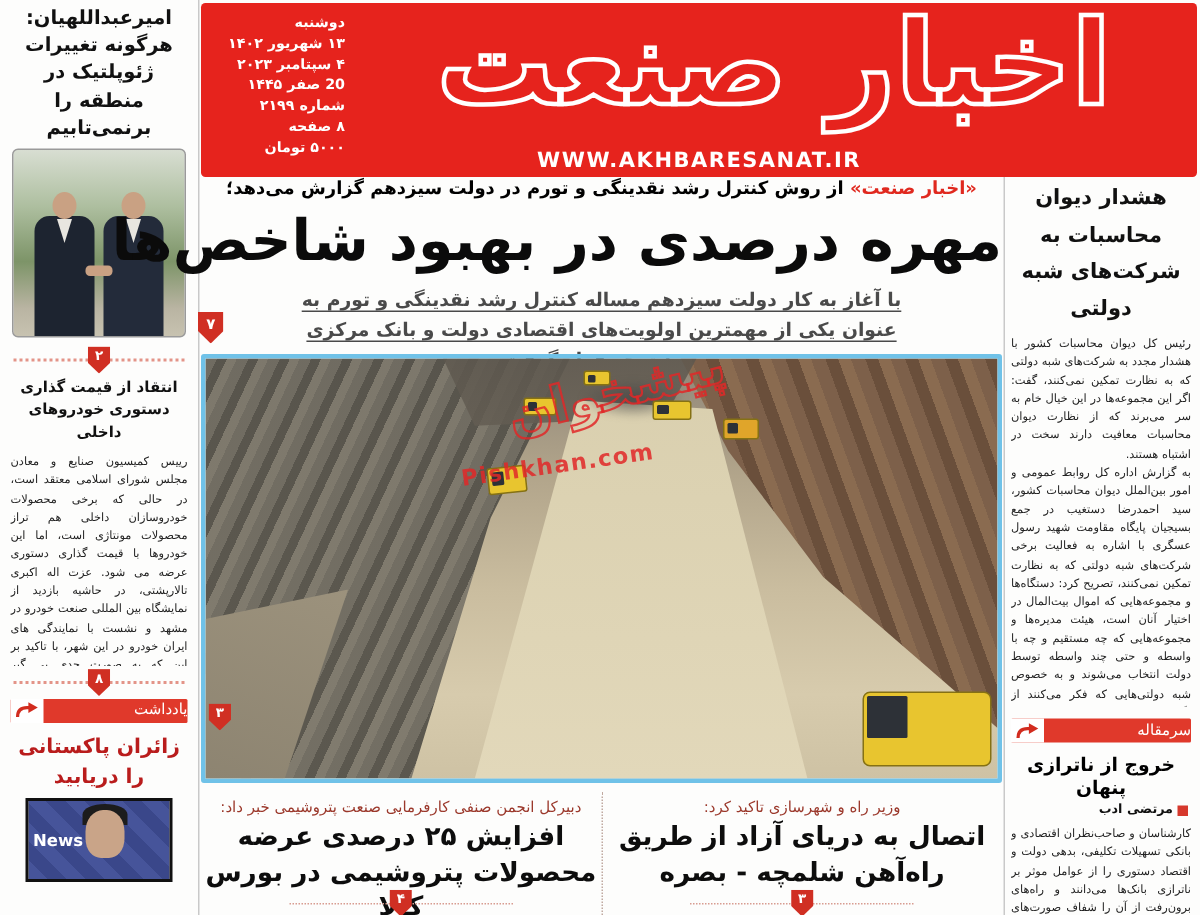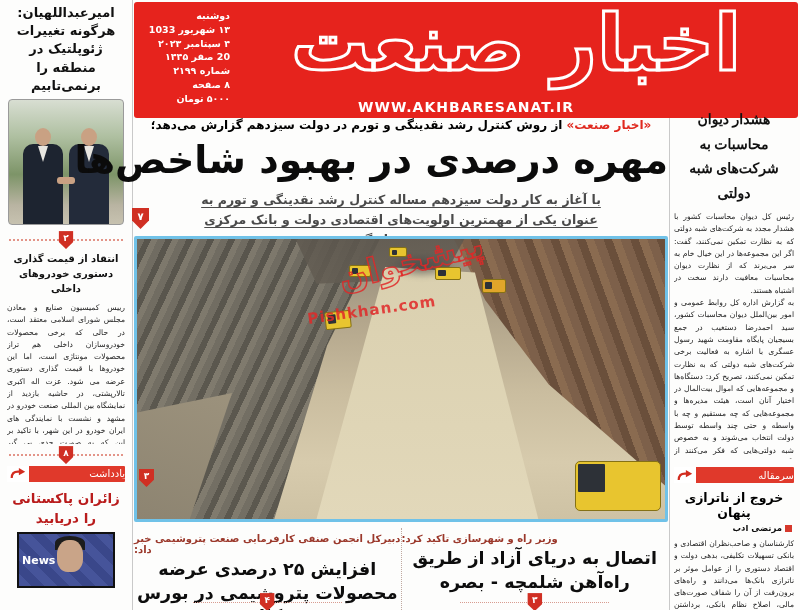--- a/index.html
+++ b/index.html
@@ -107,45 +107,45 @@
     text-shadow:2px 2px 0 #000, -2px 2px 0 #000, 2px -2px 0 #000, -2px -2px 0 #000, 0 3px 4px #000; }
   #watermark-fa { position:absolute; left:200px; top:2px; transform:rotate(-14deg);
     font-size:34px; font-weight:bold; color:transparent; -webkit-text-stroke:1.5px rgba(225,40,40,.85); }
   #watermark-en { position:absolute; left:170px; top:62px; transform:rotate(-8deg);
     font-size:15px; font-weight:bold; color:rgba(225,40,40,.85); letter-spacing:1px; }
   #badge-3p { position:absolute; left:2px; top:230px; }
 
   #bottom-row { position:absolute; left:0; top:420px; width:534px; height:82px; display:flex; direction:ltr; }
   .bottom-cell { position:relative; flex:1; padding-top:5px; direction:rtl; }
   .bottom-cell + .bottom-cell { border-left:1.5px dotted #c0a9a0; }
-  .b-kicker { text-align:left; font-size:10px; font-weight:bold; color:#9b382b; }
+  .b-kicker { text-align:center; font-size:10px; font-weight:normal; color:#9b382b; }
   .b-headline { text-align:center; font-size:17.5px; font-weight:bold; color:#0d0d0d;
     line-height:1.35; margin-top:3px; }
   .mini-sep { position:absolute; bottom:7px; left:22%; right:22%; border-top:1.5px dotted #d89c90; }
   .mini-sep .badge { position:absolute; left:50%; top:0; transform:translate(-50%,-55%); }
 
   
-  #audit-headline { font-size:14px; line-height:1.75; margin-top:0;font-family:Liberation Serif, serif; }
+  #audit-headline { font-size:14px; line-height:1.75; margin-top:12px; }
   #audit-body { height:248px; margin-top:5px; white-space:pre-line; }
   #edit-headline { font-size:12.5px; font-weight:bold; text-align:center; margin-top:7px; }
   #edit-body { height:88px; margin-top:3px; }
   .arrow-svg { width:18px; height:13px; }
 </style>
 </head>
 <body>
 
 <div id="page">
 
   <div class="vline" style="left:132px; top:0; height:610px;"></div>
   <div class="vline" style="left:669px; top:108px; height:502px;"></div>
 
   <div id="masthead">
     <div id="date-block">
       <div>دوشنبه</div>
-      <div>۱۳ شهریور 1033</div>
+      <div>۱۳ شهریور ۱۴۰۲</div>
       <div>۴ سپتامبر ۲۰۲۳</div>
       <div>20 صفر ۱۴۴۵</div>
       <div>شماره ۲۱۹۹</div>
       <div>۸ صفحه</div>
       <div>۵۰۰۰ تومان</div>
     </div>
     <div id="logo">اخبار صنعت</div>
     <div id="website">WWW.AKHBARESANAT.IR</div>
   </div>
 

